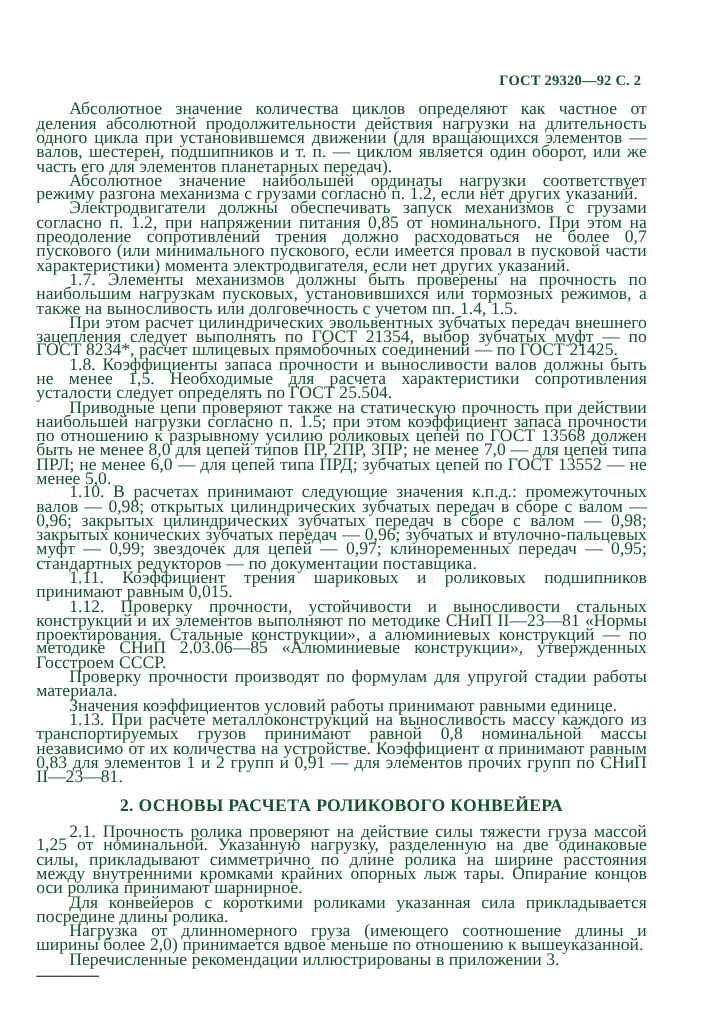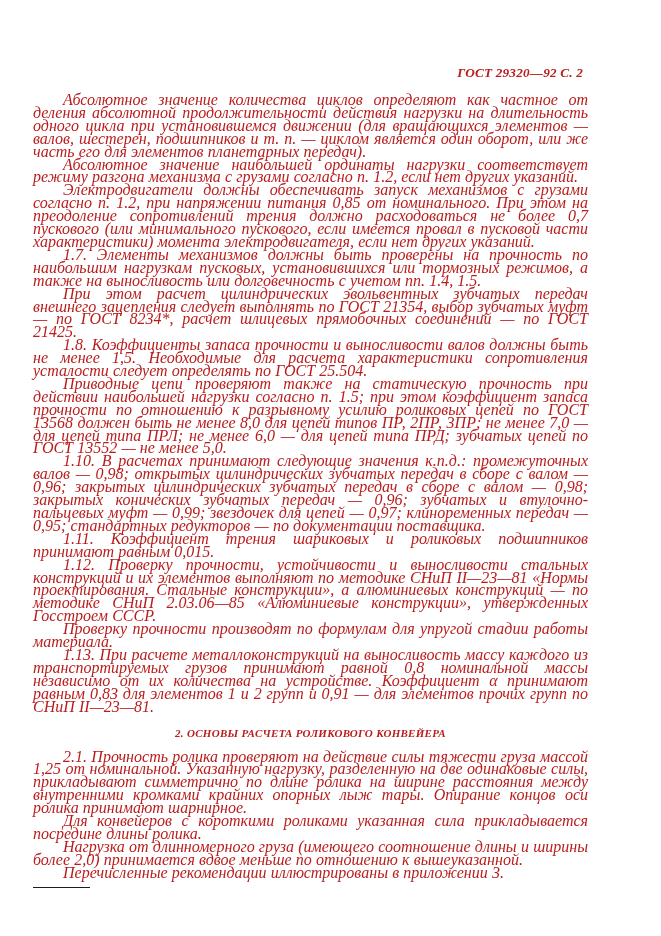--- a/index.html
+++ b/index.html
@@ -7,22 +7,21 @@
     padding: 0;
     background: #ffffff;
   }
   .page {
     position: relative;
     width: 661px;
     height: 936px;
     background: #ffffff;
     overflow: hidden;
     font-family: "Liberation Serif", "DejaVu Serif", serif;
-    color: #b91c1c;
-    font-style: italic;
+    color: #14532d;
   }
   .content {
     position: absolute;
     left: 33px;
     top: 66px;
     width: 555px;
   }
   .page-header {
     text-align: right;
     font-weight: bold;
@@ -35,21 +34,21 @@
   p.body {
     margin: 0;
     font-size: 16px;
     line-height: 12.9px;
     text-indent: 30px;
     text-align: justify;
     word-spacing: 0.2px;
   }
   h2.sec-heading {
     margin: 12px 0 11px 0;
-    font-size: 11px;
+    font-size: 16px;
     line-height: 14px;
     font-weight: bold;
     text-align: center;
     letter-spacing: 0.3px;
   }
   .footnote-rule {
     width: 57px;
     height: 0;
     border-top: 1.6px solid #1c1c1c;
     margin-top: 7px;
@@ -74,20 +73,21 @@
     <p class="body">Абсолютное значение наибольшей ординаты нагрузки соответствует режиму разгона механизма с грузами согласно п. 1.2, если нет других указаний.</p>
     <p class="body">Электродвигатели должны обеспечивать запуск механизмов с грузами согласно п. 1.2, при напряжении питания 0,85 от номинального. При этом на преодоление сопротивлений трения должно расходоваться не более 0,7 пускового (или минимального пускового, если имеется провал в пусковой части характеристики) момента электродвигателя, если нет других указаний.</p>
     <p class="body">1.7. Элементы механизмов должны быть проверены на прочность по наибольшим нагрузкам пусковых, установившихся или тормозных режимов, а также на выносливость или долговечность с учетом пп. 1.4, 1.5.</p>
     <p class="body">При этом расчет цилиндрических эвольвентных зубчатых передач внешнего зацепления следует выполнять по ГОСТ 21354, выбор зубчатых муфт — по ГОСТ 8234*, расчет шлицевых прямобочных соединений — по ГОСТ 21425.</p>
     <p class="body">1.8. Коэффициенты запаса прочности и выносливости валов должны быть не менее 1,5. Необходимые для расчета характеристики сопротивления усталости следует определять по ГОСТ 25.504.</p>
     <p class="body">Приводные цепи проверяют также на статическую прочность при действии наибольшей нагрузки согласно п. 1.5; при этом коэффициент запаса прочности по отношению к разрывному усилию роликовых цепей по ГОСТ 13568 должен быть не менее 8,0 для цепей типов ПР, 2ПР, 3ПР; не менее 7,0 — для цепей типа ПРЛ; не менее 6,0 — для цепей типа ПРД; зубчатых цепей по ГОСТ 13552 — не менее 5,0.</p>
     <p class="body">1.10. В расчетах принимают следующие значения к.п.д.: промежуточных валов — 0,98; открытых цилиндрических зубчатых передач в сборе с валом — 0,96; закрытых цилиндрических зубчатых передач в сборе с валом — 0,98; закрытых конических зубчатых передач — 0,96; зубчатых и втулочно-пальцевых муфт — 0,99; звездочек для цепей — 0,97; клиноременных передач — 0,95; стандартных редукторов — по документации поставщика.</p>
     <p class="body">1.11. Коэффициент трения шариковых и роликовых подшипников принимают равным 0,015.</p>
     <p class="body">1.12. Проверку прочности, устойчивости и выносливости стальных конструкций и их элементов выполняют по методике СНиП II—23—81 «Нормы проектирования. Стальные конструкции», а алюминиевых конструкций — по методике СНиП 2.03.06—85 «Алюминиевые конструкции», утвержденных Госстроем СССР.</p>
     <p class="body">Проверку прочности производят по формулам для упругой стадии работы материала.</p>
+    <p class="body">Значения коэффициентов условий работы принимают равными единице.</p>
     <p class="body">1.13. При расчете металлоконструкций на выносливость массу каждого из транспортируемых грузов принимают равной 0,8 номинальной массы независимо от их количества на устройстве. Коэффициент α принимают равным 0,83 для элементов 1 и 2 групп и 0,91 — для элементов прочих групп по СНиП II—23—81.</p>
 
     <h2 class="sec-heading">2. ОСНОВЫ РАСЧЕТА РОЛИКОВОГО КОНВЕЙЕРА</h2>
 
     <p class="body">2.1. Прочность ролика проверяют на действие силы тяжести груза массой 1,25 от номинальной. Указанную нагрузку, разделенную на две одинаковые силы, прикладывают симметрично по длине ролика на ширине расстояния между внутренними кромками крайних опорных лыж тары. Опирание концов оси ролика принимают шарнирное.</p>
     <p class="body">Для конвейеров с короткими роликами указанная сила прикладывается посредине длины ролика.</p>
     <p class="body">Нагрузка от длинномерного груза (имеющего соотношение длины и ширины более 2,0) принимается вдвое меньше по отношению к вышеуказанной.</p>
     <p class="body">Перечисленные рекомендации иллюстрированы в приложении 3.</p>
 
     <div class="footnote-rule"></div>

